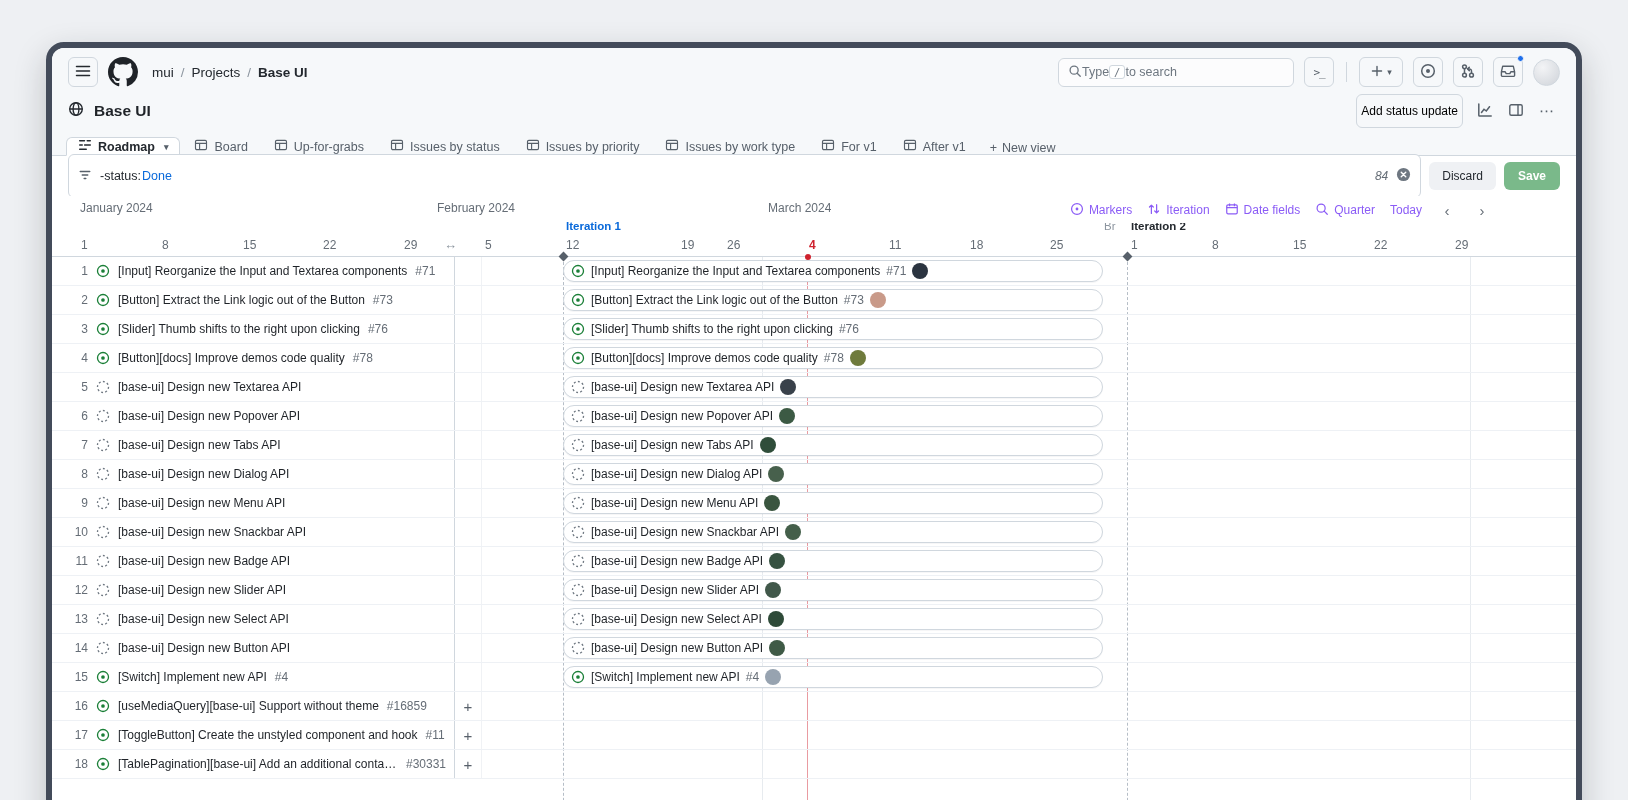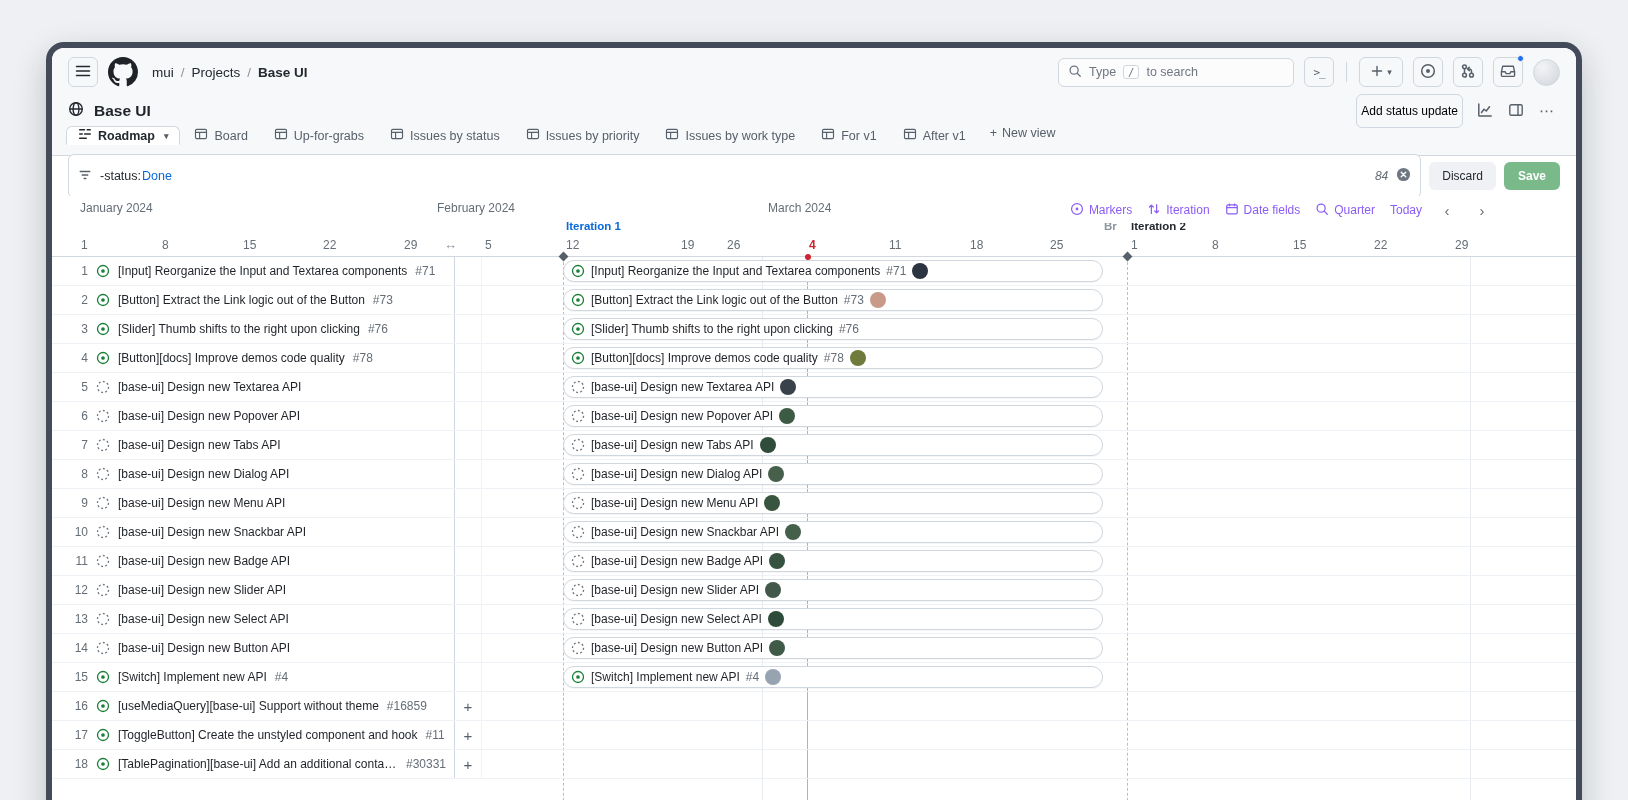--- a/index.html
+++ b/index.html
@@ -14,21 +14,21 @@
     background:#f6f8fa; }
   .iconbtn { display:flex; align-items:center; justify-content:center; width:30px; height:30px;
     background:transparent; border:1px solid #d0d7de; border-radius:6px; color:#57606a; cursor:pointer; }
   .ghmark { width:32px; height:32px; display:flex; align-items:center; }
   .crumbs { display:flex; align-items:center; gap:7px; font-size:13.5px; color:#24292f; margin-left:2px; }
   .crumbs .sep { color:#8c959f; }
   .crumbs a { color:#24292f; text-decoration:none; cursor:pointer; }
   .crumbs .current { font-weight:700; }
   .spacer { flex:1; }
   .search { width:236px; height:29px; border:1px solid #d0d7de; border-radius:6px; background:#fcfcfd;
-    display:flex; align-items:center; gap:7px; padding:0 9px; color:#6e7781; font-size:12.5px; cursor:text; }
+    display:flex; align-items:center; padding:0 9px; color:#6e7781; font-size:12.5px; cursor:text; }
   .search kbd { border:1px solid #d0d7de; border-radius:3px; padding:0 4px; font-size:10.5px;
     font-family:"DejaVu Sans Mono", monospace; color:#6e7781; background:#fff; }
   .cmdglyph { font-family:"DejaVu Sans Mono", monospace; font-size:11px; letter-spacing:-1px; }
   .vdiv { width:1px; height:20px; background:#d0d7de; margin:0 2px; }
   .plusbtn { width:44px; }
   .caret { font-size:9px; color:#57606a; margin-left:3px; }
   .avatar-top { width:27px; height:27px; border-radius:50%; border:1px solid #d0d7de;
     background:radial-gradient(circle at 35% 30%, #f3f4f6, #cfd3d9); cursor:pointer; }
   .inbox-wrap { position:relative; }
   .bluedot { position:absolute; top:-2px; right:-1px; width:7px; height:7px; border-radius:50%;
@@ -37,21 +37,21 @@
   
   .project-header { height:30px; display:flex; align-items:center; gap:8px; padding:0 16px; background:#f6f8fa; }
   .project-header h1 { font-size:15.5px; font-weight:700; color:#1f2328; margin-left:2px; }
   .btn { display:inline-flex; align-items:center; gap:6px; height:34px; padding:0 4px;
     font-size:12px; color:#000000; background:#f6f8fa; border:1px solid #d0d7de; border-radius:6px; cursor:pointer; }
   .ph-icons { display:flex; align-items:center; gap:4px; }
   .ph-icons .iconbtn { width:27px; height:26px; border-color:transparent; }
   .kebab { font-size:15px; color:#57606a; }
 
   
-  .tabs { height:30px; display:flex; align-items:flex-start; gap:2px; padding:0 8px 0 14px;
+  .tabs { height:30px; display:flex; align-items:flex-end; gap:2px; padding:0 8px 0 14px;
     background:#f6f8fa; border-bottom:1px solid #d0d7de; }
   .tab { display:flex; align-items:center; gap:6px; padding:0 11px; font-size:12.5px; color:#57606a;
     border:1px solid transparent; margin-bottom:-1px; cursor:pointer; white-space:nowrap; }
   .tab svg { flex:none; }
   .tab.active { background:#fff; border-color:#d0d7de; border-bottom-color:#fff;
     border-radius:6px 6px 0 0; color:#24292f; font-weight:700; }
   .newview { display:flex; align-items:center; gap:5px; padding:0 10px; font-size:12.5px;
     color:#57606a; background:none; border:none; cursor:pointer; white-space:nowrap; }
 
   
@@ -67,21 +67,21 @@
     border:none; border-radius:6px; cursor:pointer; }
   .btn-save { height:28px; padding:0 14px; font-size:12px; font-weight:700; color:#fff;
     border:none; border-radius:6px; cursor:pointer; }
 
   
   .roadmap { position:relative; height:710px; background:#fff; }
   .tl-header { position:relative; height:60px; font-size:12px; color:#656d76; }
   .month { position:absolute; top:5px; white-space:nowrap; overflow:hidden; }
   .iter { position:absolute; top:24px; font-size:11.5px; font-weight:700; white-space:nowrap; }
   .iter.current { color:#0969da; }
-  .iter.muted { color:#8c959f; font-weight:700; }
+  .iter.muted { color:#8c959f; font-weight:400; }
   .iter.default { color:#24292f; }
   .wk { position:absolute; top:42px; }
   .wk.today { color:#cf222e; font-weight:700; }
   .resize-handle { position:absolute; left:392px; top:41px; color:#8c959f; font-size:13px; cursor:col-resize; }
   .tl-controls { position:absolute; right:84px; top:1px; display:flex; align-items:center; gap:15px;
     background:#fff; padding-left:12px; height:26px; }
   .tlc { display:flex; align-items:center; gap:5px; background:none; border:none; color:#8b5cf6;
     font-size:12px; cursor:pointer; white-space:nowrap; }
   .chev { font-size:15px; color:#656d76; background:none; border:none; width:20px; cursor:pointer; }
 

